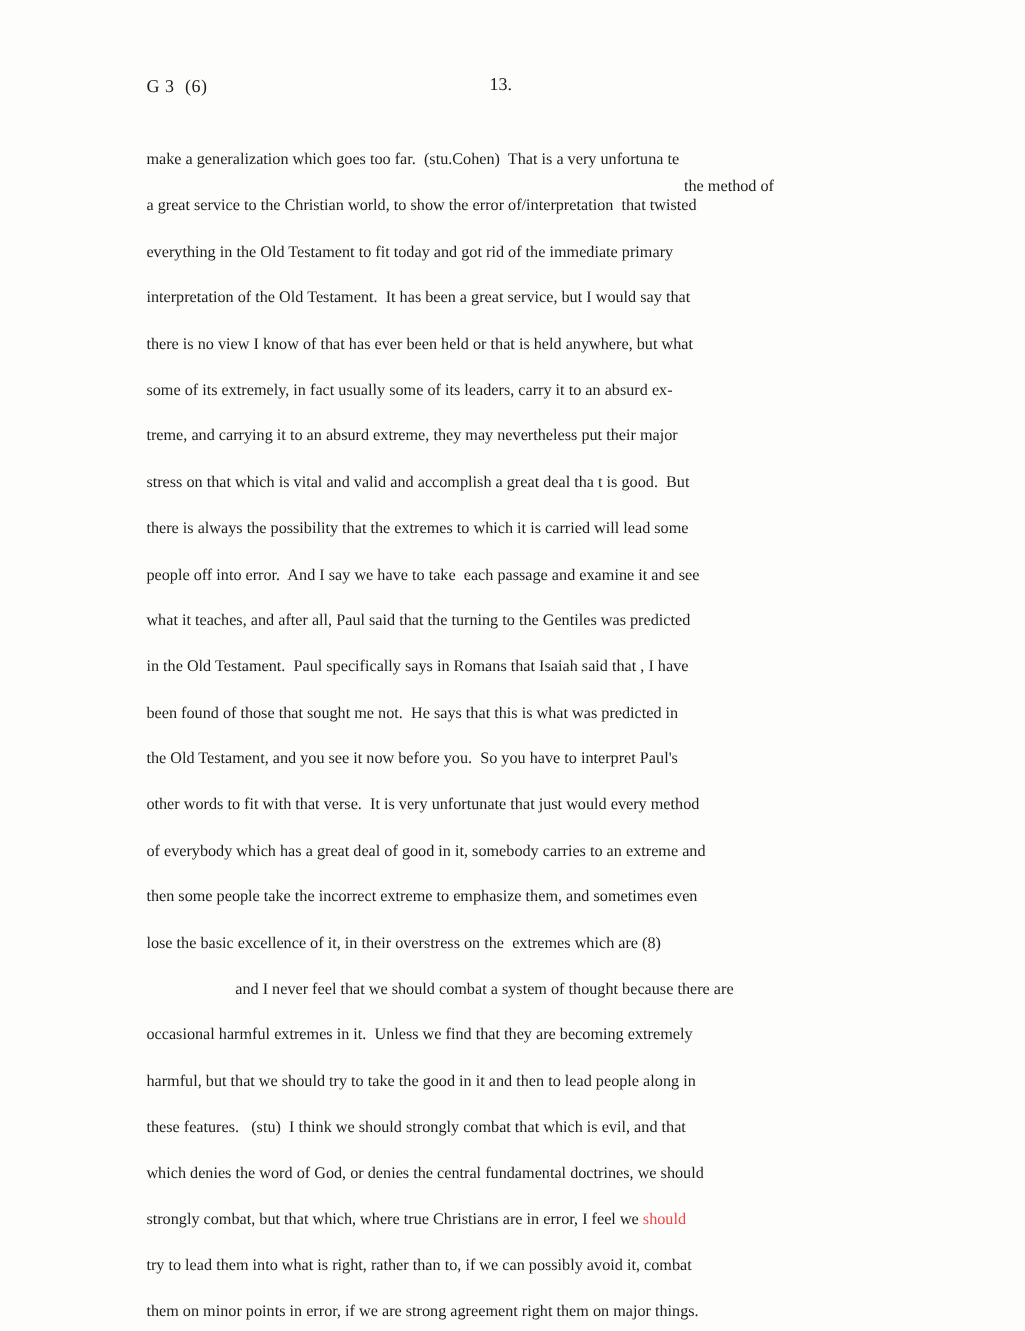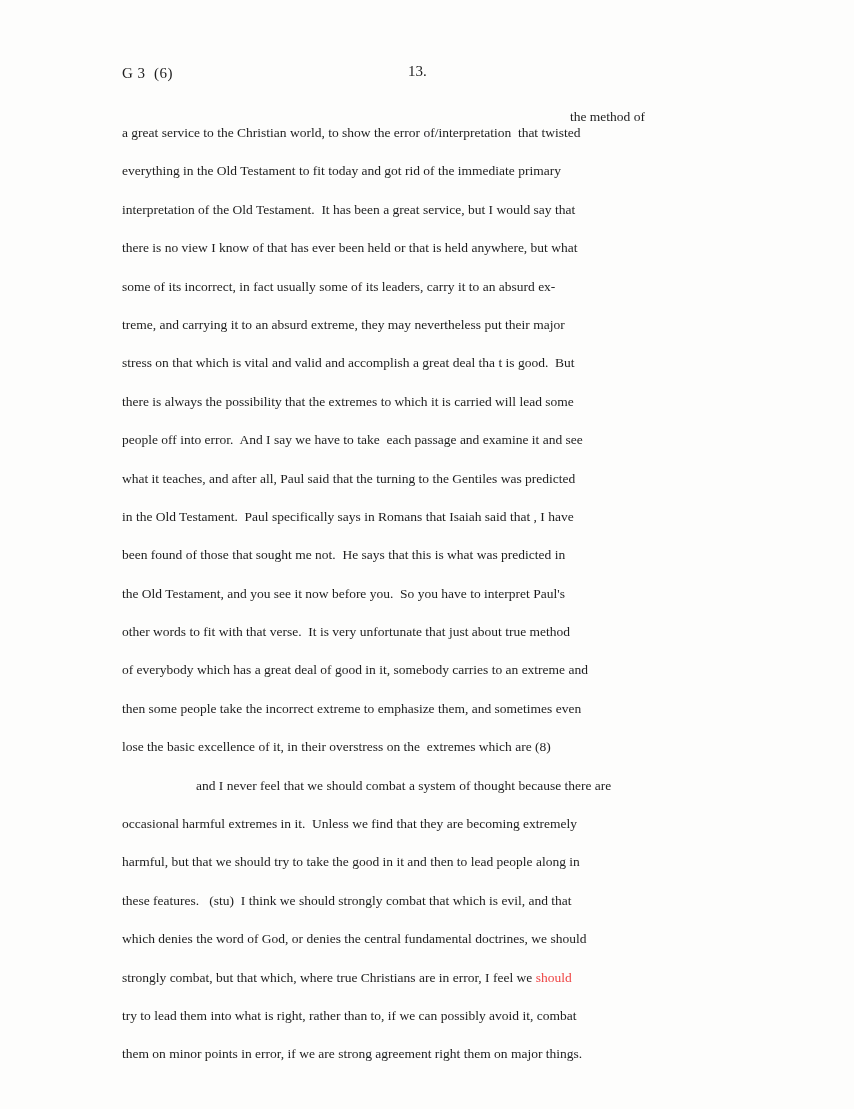--- a/index.html
+++ b/index.html
@@ -64,34 +64,35 @@
     background: var(--artifact);
   }
 </style>
 </head>
 <body>
 
 <div class="page">
   <span class="doc-ref">G 3  (6)</span>
   <span class="page-num">13.</span>
   <div class="body-text">
+      <div class="line">make a generalization which goes too far.  (stu.Cohen)  That is a very unfortuna te</div>
       <div class="line">a great service to the Christian world, to show the error of/interpretation  that twisted<span class="insertion">the method of</span></div>
       <div class="line">everything in the Old Testament to fit today and got rid of the immediate primary</div>
       <div class="line">interpretation of the Old Testament.  It has been a great service, but I would say that</div>
       <div class="line">there is no view I know of that has ever been held or that is held anywhere, but what</div>
-      <div class="line">some of its incorrect, in fact usually some of its leaders, carry it to an absurd ex-</div>
+      <div class="line">some of its extremely, in fact usually some of its leaders, carry it to an absurd ex-</div>
       <div class="line">treme, and carrying it to an absurd extreme, they may nevertheless put their major</div>
       <div class="line">stress on that which is vital and valid and accomplish a great deal tha t is good.  But</div>
       <div class="line">there is always the possibility that the extremes to which it is carried will lead some</div>
       <div class="line">people off into error.  And I say we have to take  each passage and examine it and see</div>
       <div class="line">what it teaches, and after all, Paul said that the turning to the Gentiles was predicted</div>
       <div class="line">in the Old Testament.  Paul specifically says in Romans that Isaiah said that , I have</div>
       <div class="line">been found of those that sought me not.  He says that this is what was predicted in</div>
       <div class="line">the Old Testament, and you see it now before you.  So you have to interpret Paul's</div>
-      <div class="line">other words to fit with that verse.  It is very unfortunate that just about true method</div>
+      <div class="line">other words to fit with that verse.  It is very unfortunate that just would every method</div>
       <div class="line">of everybody which has a great deal of good in it, somebody carries to an extreme and</div>
       <div class="line">then some people take the incorrect extreme to emphasize them, and sometimes even</div>
       <div class="line">lose the basic excellence of it, in their overstress on the  extremes which are (8)</div>
       <div class="line indent">and I never feel that we should combat a system of thought because there are</div>
       <div class="line">occasional harmful extremes in it.  Unless we find that they are becoming extremely</div>
       <div class="line">harmful, but that we should try to take the good in it and then to lead people along in</div>
       <div class="line">these features.   (stu)  I think we should strongly combat that which is evil, and that</div>
       <div class="line">which denies the word of God, or denies the central fundamental doctrines, we should</div>
       <div class="line"><span>strongly combat, but that which, where true Christians are in error, I feel we </span><span style="color: #ef4444;">should</span></div>
       <div class="line">try to lead them into what is right, rather than to, if we can possibly avoid it, combat</div>

